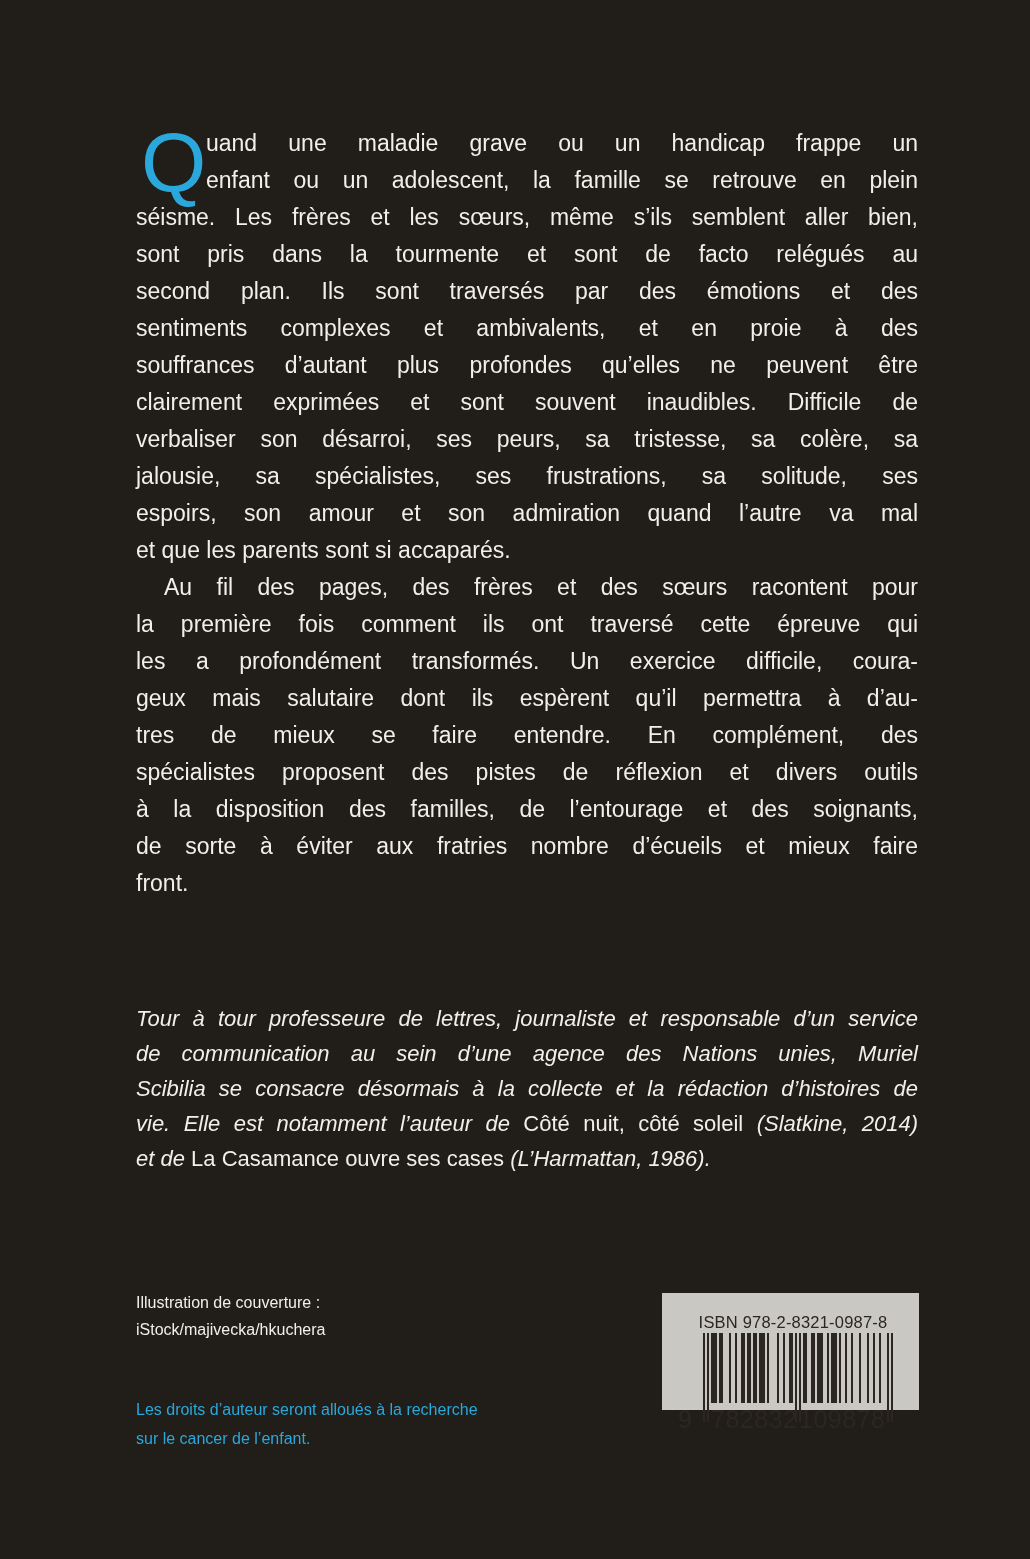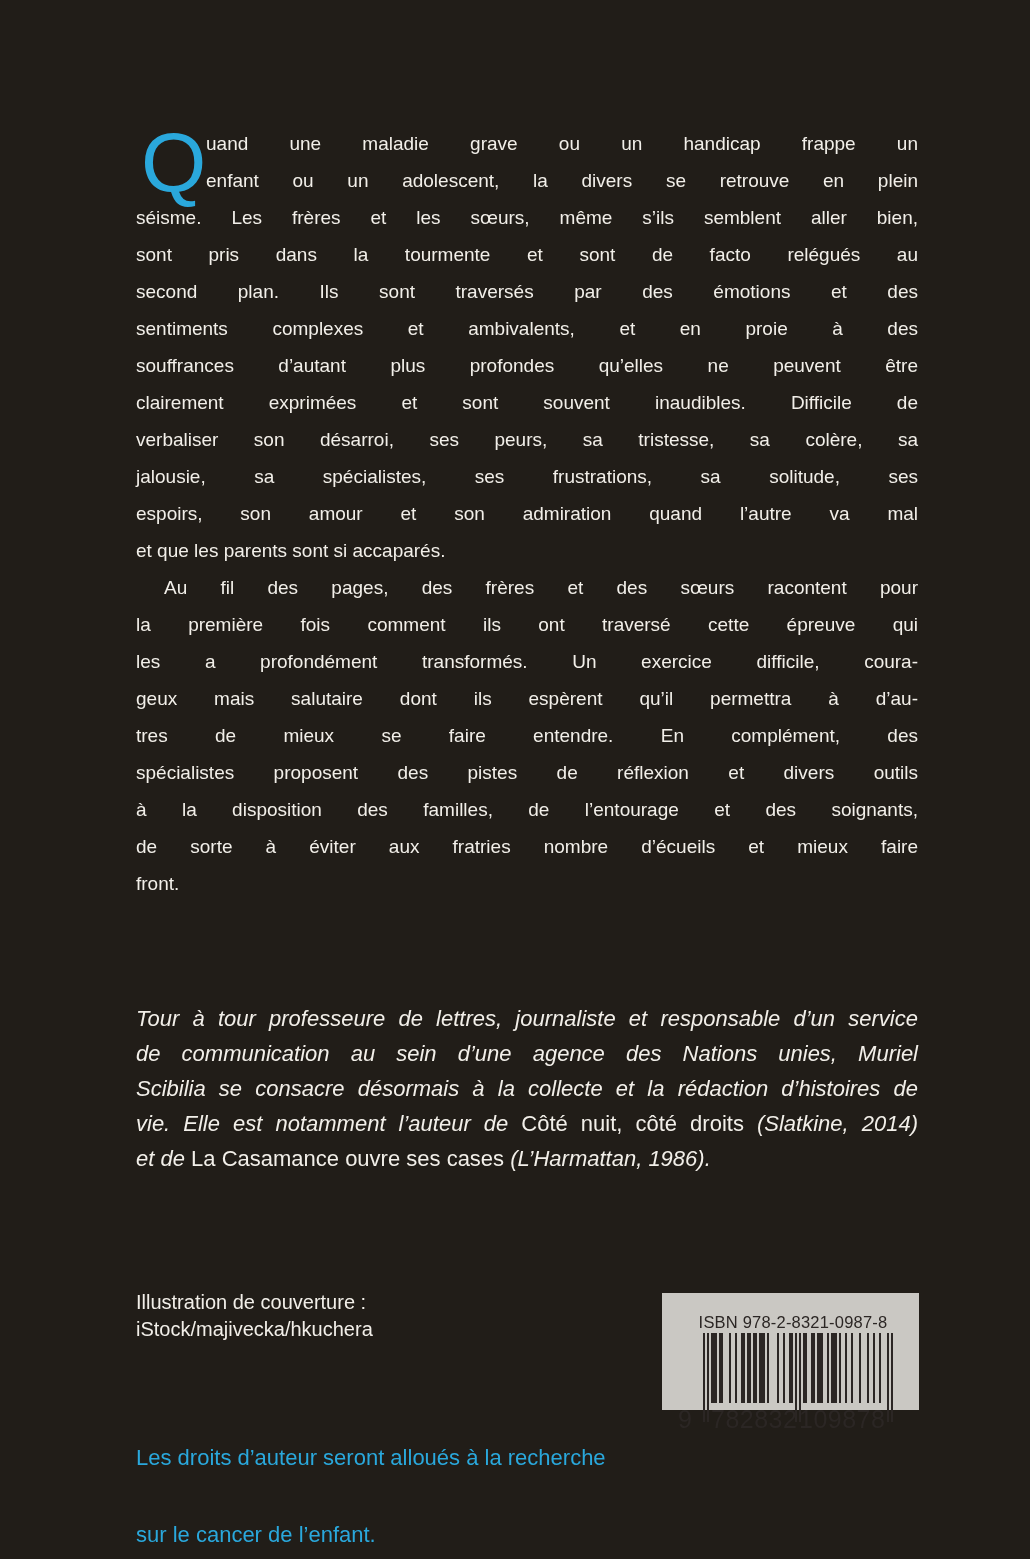--- a/index.html
+++ b/index.html
@@ -25,41 +25,41 @@
     text-align:justify;
     -moz-text-align-last:justify;
     text-align-last:justify;
     white-space:normal;
   }
   .para.just .line.last{
     text-align-last:left;
   }
   .line.indent{padding-left:28px;}
   
-  .bodytext .line{font-size:19px;line-height:37px;}
+  .bodytext .line{font-size:23px;line-height:37px;}
   .p1a{top:125px;padding-left:70px;}
   .p1b{top:199px;}
   .p2{top:569px;}
   
   .dropcap{
     position:absolute;left:141px;top:120px;
     font-size:84px;line-height:84px;
     color:var(--accent);
     font-weight:400;
   }
   
   .bio{top:1001px;font-style:italic;}
   .bio .line{font-size:22px;line-height:35px;}
   .bio .up{font-style:normal;}
   
   .credit{top:1289px;}
-  .credit .line{font-size:20px;line-height:27px;}
+  .credit .line{font-size:16px;line-height:27px;}
   
   .rights{top:1395px;color:var(--accent);}
-  .rights .line{font-size:22px;line-height:29px;margin-top:48px;}
+  .rights .line{font-size:16px;line-height:29px;}
   
   .isbn-box{
     position:absolute;left:662px;top:1293px;
     width:257px;height:117px;
     background:var(--boxbg);
   }
   .isbn-label{
     position:absolute;left:36px;top:20px;width:190px;
     text-align:center;
     font-size:16.5px;letter-spacing:.2px;
@@ -78,21 +78,21 @@
 </style>
 </head>
 <body>
 
 <div class="page">
 
   <div class="dropcap">Q</div>
 
   <div class="para just bodytext p1a">
       <div class="line">uand une maladie grave ou un handicap frappe un</div>
-      <div class="line">enfant ou un adolescent, la divers se retrouve en plein</div>
+      <div class="line">enfant ou un adolescent, la famille se retrouve en plein</div>
     </div>
 
   <div class="para just bodytext p1b">
       <div class="line">séisme. Les frères et les sœurs, même s’ils semblent aller bien,</div>
       <div class="line">sont pris dans la tourmente et sont de facto relégués au</div>
       <div class="line">second plan. Ils sont traversés par des émotions et des</div>
       <div class="line">sentiments complexes et ambivalents, et en proie à des</div>
       <div class="line">souffrances d’autant plus profondes qu’elles ne peuvent être</div>
       <div class="line">clairement exprimées et sont souvent inaudibles. Difficile de</div>
       <div class="line">verbaliser son désarroi, ses peurs, sa tristesse, sa colère, sa</div>
@@ -110,21 +110,21 @@
       <div class="line">spécialistes proposent des pistes de réflexion et divers outils</div>
       <div class="line">à la disposition des familles, de l’entourage et des soignants,</div>
       <div class="line">de sorte à éviter aux fratries nombre d’écueils et mieux faire</div>
       <div class="line last">front.</div>
     </div>
 
   <div class="para just bio">
       <div class="line">Tour à tour professeure de lettres, journaliste et responsable d’un service</div>
       <div class="line">de communication au sein d’une agence des Nations unies, Muriel</div>
       <div class="line">Scibilia se consacre désormais à la collecte et la rédaction d’histoires de</div>
-      <div class="line"><span>vie. Elle est notamment l’auteur de </span><span class="up">Côté nuit, côté droits</span><span> (Slatkine, 2014)</span></div>
+      <div class="line"><span>vie. Elle est notamment l’auteur de </span><span class="up">Côté nuit, côté soleil</span><span> (Slatkine, 2014)</span></div>
       <div class="line last"><span>et de </span><span class="up">La Casamance ouvre ses cases</span><span> (L’Harmattan, 1986).</span></div>
     </div>
 
   <div class="para credit">
       <div class="line">Illustration de couverture :</div>
       <div class="line">iStock/majivecka/hkuchera</div>
     </div>
 
   <div class="para rights">
       <div class="line">Les droits d’auteur seront alloués à la recherche</div>

